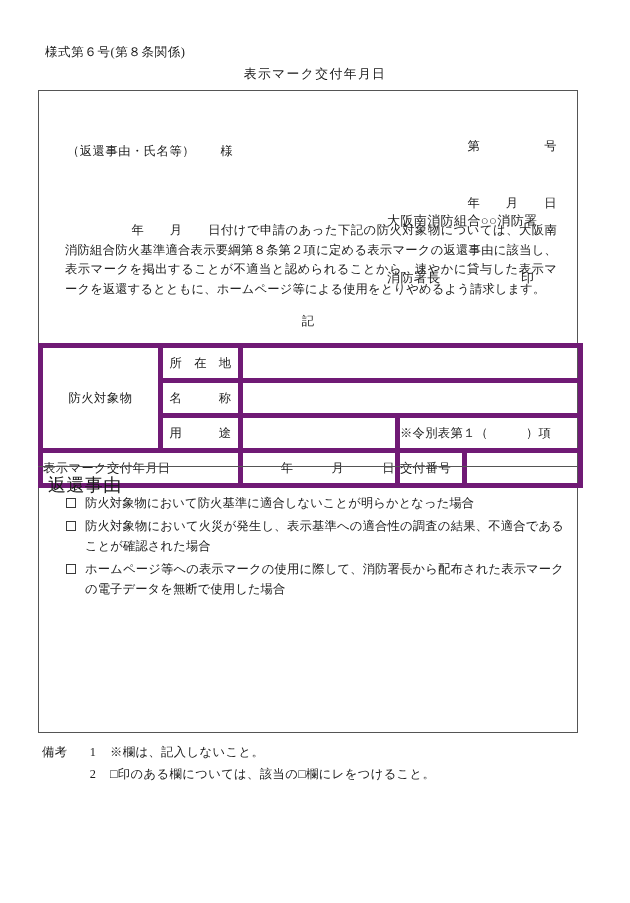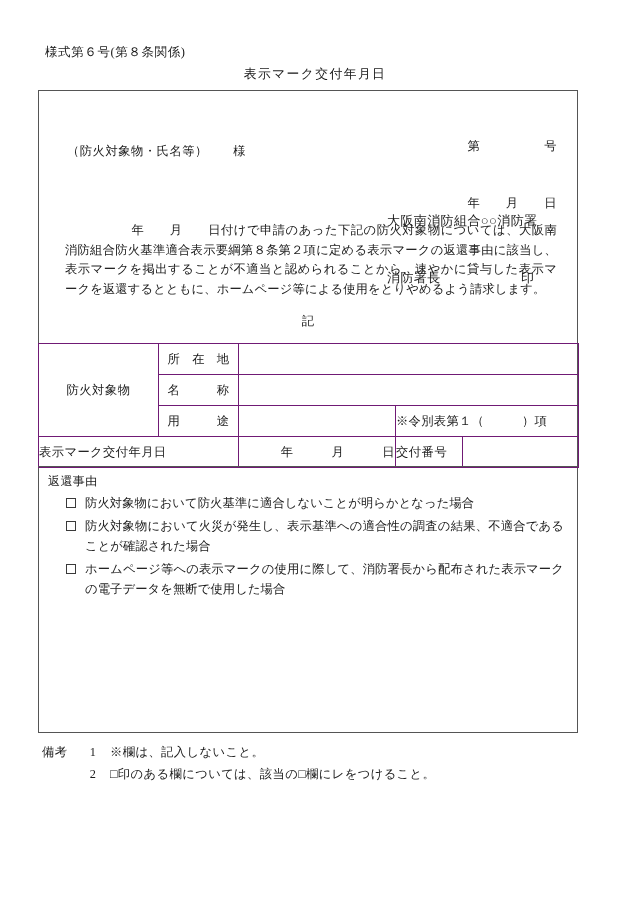--- a/index.html
+++ b/index.html
@@ -106,21 +106,21 @@
   .tbl {
     position: absolute;
     left: -1px;
     top: 252px;
     width: 540px;
     border-collapse: collapse;
     table-layout: fixed;
     font-size: 12.3px;
   }
   .tbl td {
-    border: 1px solid #701a75;
+    border: 5px solid #701a75;
     padding: 0;
     height: 30px;
     vertical-align: middle;
   }
   .cell-pad { padding: 0 10px; }
   .obj-label {
     text-align: center;
     letter-spacing: 0.5px;
   }
   .spread3 {
@@ -151,21 +151,21 @@
     top: 375px;
     width: 540px;
     height: 269px;
     border-top: 1px solid #555;
     box-sizing: border-box;
   }
   .reasons-title {
     position: absolute;
     left: 10px;
     top: 6px;
-    font-size: 12px;
+    font-size: 18px;
     letter-spacing: 0.4px;
   }
   .reason-list {
     position: absolute;
     left: 10px;
     top: 27px;
     width: 516px;
   }
   .reason-item {
     display: flex;
@@ -221,21 +221,21 @@
   <div class="doc-title">表示マーク交付年月日</div>
 
   <div class="frame">
 
     <div class="upper">
       <div class="doc-no">
         <div>第　　　　　号</div>
         <div>年　　月　　日</div>
       </div>
 
-      <div class="addressee">（防火対象物・氏名等）　　様</div>
+      <div class="addressee">（返還事由・氏名等）　　様</div>
 
       <div class="issuer">
         <div>大阪南消防組合○○消防署</div>
         <div>消防署長　　　　　　印</div>
       </div>
 
       <div class="body-text">年　　月　　日付けで申請のあった下記の防火対象物については、大阪南消防組合防火基準適合表示要綱第８条第２項に定める表示マークの返還事由に該当し、表示マークを掲出することが不適当と認められることから、速やかに貸与した表示マークを返還するとともに、ホームページ等による使用をとりやめるよう請求します。</div>
 
       <div class="ki-mark">記</div>
     </div>

